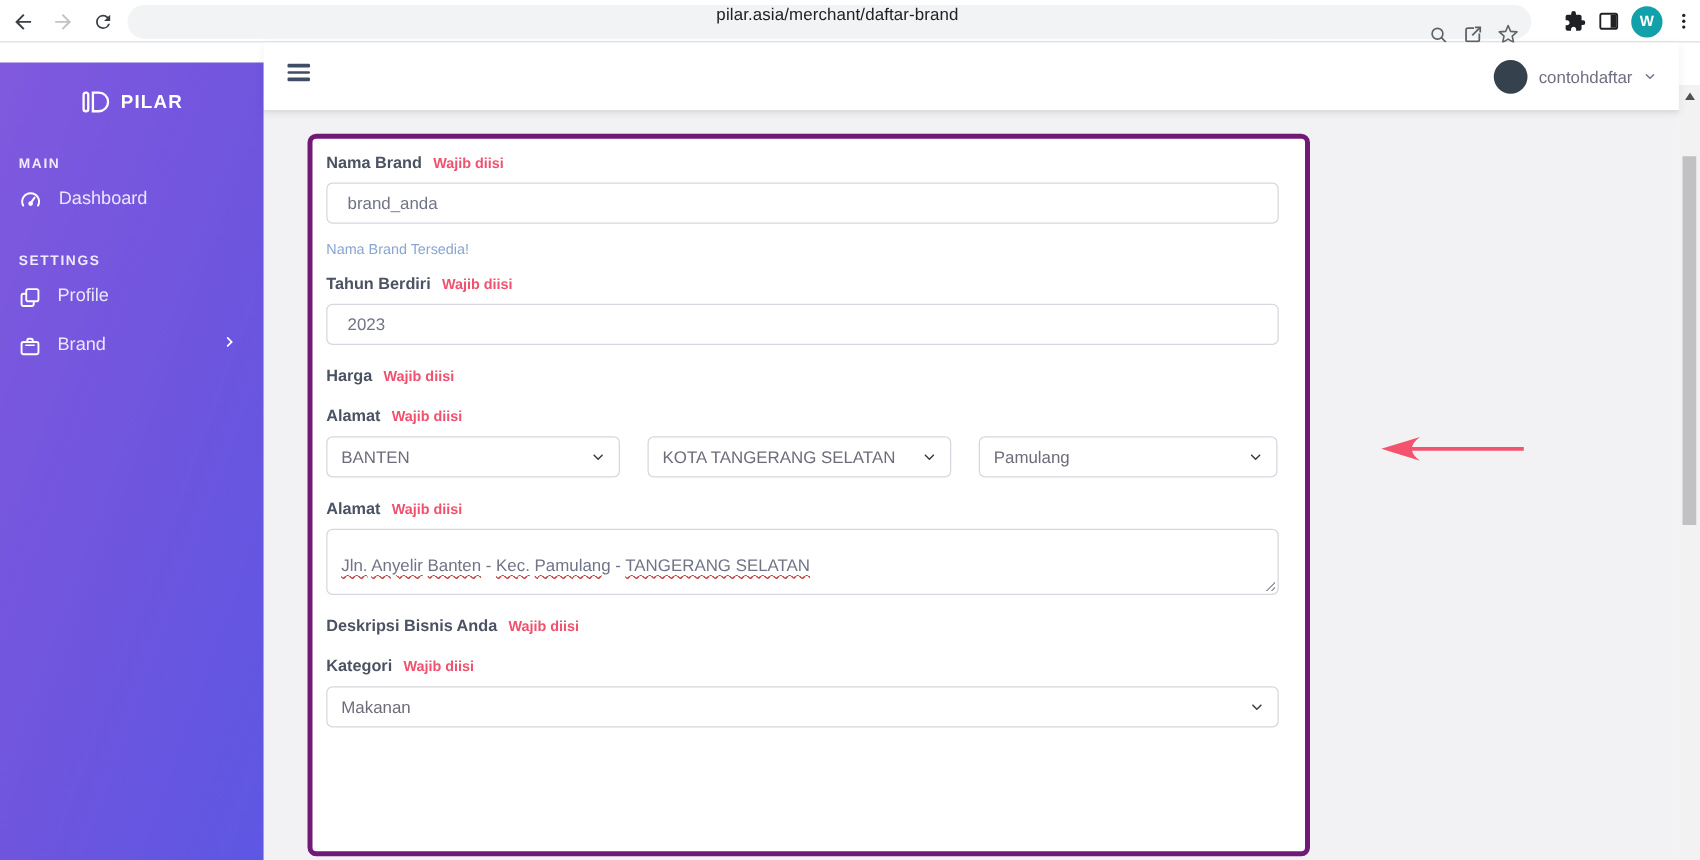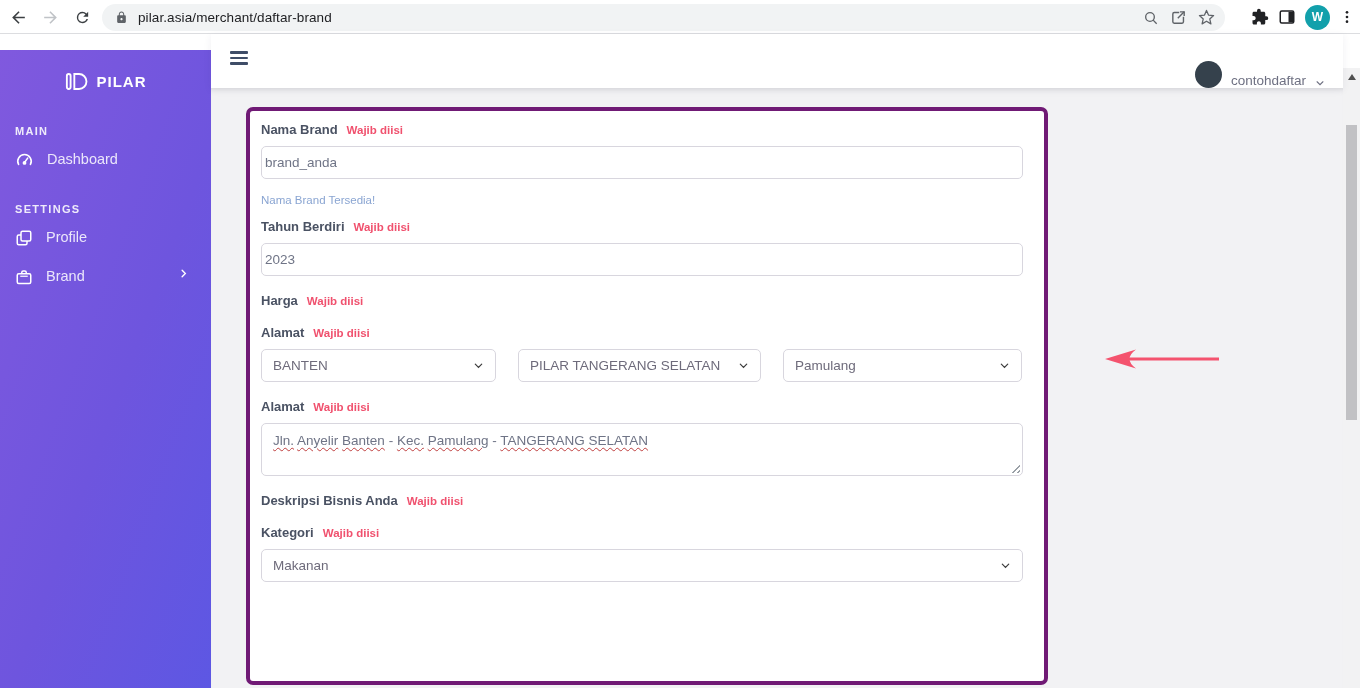--- a/index.html
+++ b/index.html
@@ -6,21 +6,21 @@
   html,body { width:1360px; height:688px; overflow:hidden; background:#fff;
               font-family:"Liberation Sans", sans-serif; }
 
   
   .chrome { position:absolute; left:0; top:0; width:1360px; height:34px;
             background:#ffffff; border-bottom:1px solid #dcdde0; }
   .cicon { position:absolute; top:3px; width:28px; height:28px; border-radius:50%;
            display:flex; align-items:center; justify-content:center; }
   .url-pill { position:absolute; left:102px; top:4px; width:1123px; height:27px;
               background:#f1f3f4; border-radius:14px; display:flex; align-items:center;
-              padding:0 10px 0 13px; }
+              padding:0 10px 0 13px;flex-direction:column; }
   .url-text { margin-left:10px; font-size:13.5px; color:#202124; letter-spacing:.1px; }
   .pill-right { margin-left:auto; display:flex; align-items:center; gap:11px; }
   .chrome-right { position:absolute; right:5px; top:3px; height:28px;
                   display:flex; align-items:center; gap:9px; }
   .avatar-w { width:25px; height:25px; border-radius:50%; background:#12a0ab;
               color:#fff; font-size:12px; font-weight:bold; display:flex;
               align-items:center; justify-content:center; }
 
   
   .app { position:absolute; left:0; top:34px; width:1360px; height:654px; }
@@ -37,46 +37,46 @@
                color:rgba(255,255,255,.85); font-size:14.5px; cursor:pointer; }
   .side-item svg { flex:0 0 auto; }
   .sub-arrow { margin-left:auto; margin-right:22px; }
 
   
   .app-header { position:absolute; left:211px; top:0; width:1132px; height:54px;
                 background:#fff; box-shadow:0 2px 8px rgba(40,40,90,.07); z-index:2; }
   .hamburger { position:absolute; left:19px; top:17px; width:18px; cursor:pointer; }
   .hamburger div { height:2.5px; background:#3f4d67; border-radius:1px; margin-bottom:3px; }
   .user { position:absolute; right:18px; top:0; height:54px; display:flex;
-          align-items:flex-end; gap:9px; cursor:pointer; }
+          align-items:center; gap:9px; cursor:pointer; }
   .user-avatar { width:27px; height:27px; border-radius:50%; background:#35414c; }
   .user-name { font-size:13.5px; color:#6e7082; }
 
   
   .content { position:absolute; left:211px; top:54px; width:1132px; bottom:0;
              background:#f2f2f4; box-shadow:inset 0 5px 6px -5px rgba(0,0,0,.12); }
 
   .form-card { position:absolute; left:35px; top:19px; width:802px; height:578px;
                background:#fff; border:4px solid #701a75; border-radius:7px;
                padding:11px 21px 0 11px; overflow:hidden; }
   .fg { margin-bottom:17px; }
   .label-row { margin-bottom:9px; display:flex; align-items:baseline; }
   .flabel { font-size:13px; font-weight:700; color:#4a5263; }
   .req { font-size:11.5px; color:#f0516e; margin-left:9px; font-weight:600; }
   .tinput { width:100%; height:33px; border:1px solid #d8d6de; border-radius:5px;
-            padding:0 3px; font-size:13.5px; color:#6f7486; background:#fff;
+            padding:0 16px; font-size:13.5px; color:#6f7486; background:#fff;
             font-family:"Liberation Sans", sans-serif; outline:none; }
   .help { font-size:11.5px; color:#8aa5d2; margin-top:15px; }
   .selects-row { display:flex; gap:22px; }
   .fselect { height:33px; border:1px solid #d8d6de; border-radius:5px; background:#fff;
              display:flex; align-items:center; justify-content:space-between;
              padding:0 11px; font-size:13.5px; color:#6e6b7b; cursor:pointer; }
   .w1 { width:235px; } .w2 { width:243px; } .w3 { width:239px; } .wfull { width:100%; }
   .ftextarea { width:100%; height:53px; border:1px solid #d8d6de; border-radius:5px;
-               padding:7px 11px; font-size:13.5px; color:#6f7486; position:relative;
+               padding:19px 11px; font-size:13.5px; color:#6f7486; position:relative;
                line-height:1.45; background:#fff; }
   .ftextarea::after { content:""; position:absolute; right:2px; bottom:2px; width:10px;
                height:10px;
                background:repeating-linear-gradient(135deg, transparent 0 2px, #9aa0a6 2px 3.2px);
                clip-path:polygon(100% 0, 100% 100%, 0 100%); }
   .miss { text-decoration-line:underline; text-decoration-style:wavy;
           text-decoration-color:#bf4040; text-decoration-thickness:1px;
           text-underline-offset:2px; }
 
   .arrow-annotation { position:absolute; left:890px; top:258px; width:122px; height:26px; }
@@ -240,21 +240,21 @@
           <span class="req">Wajib diisi</span>
         </div>
         <div class="selects-row">
           <div class="fselect w1">
             <span>BANTEN</span>
             <svg width="11" height="11" viewBox="0 0 24 24" fill="none" stroke="#3b3b3b" stroke-width="2.6" stroke-linecap="round">
                 <path d="M5 9l7 7 7-7"></path>
               </svg>
           </div>
           <div class="fselect w2">
-            <span>PILAR TANGERANG SELATAN</span>
+            <span>KOTA TANGERANG SELATAN</span>
             <svg width="11" height="11" viewBox="0 0 24 24" fill="none" stroke="#3b3b3b" stroke-width="2.6" stroke-linecap="round">
                 <path d="M5 9l7 7 7-7"></path>
               </svg>
           </div>
           <div class="fselect w3">
             <span>Pamulang</span>
             <svg width="11" height="11" viewBox="0 0 24 24" fill="none" stroke="#3b3b3b" stroke-width="2.6" stroke-linecap="round">
                 <path d="M5 9l7 7 7-7"></path>
               </svg>
           </div>

